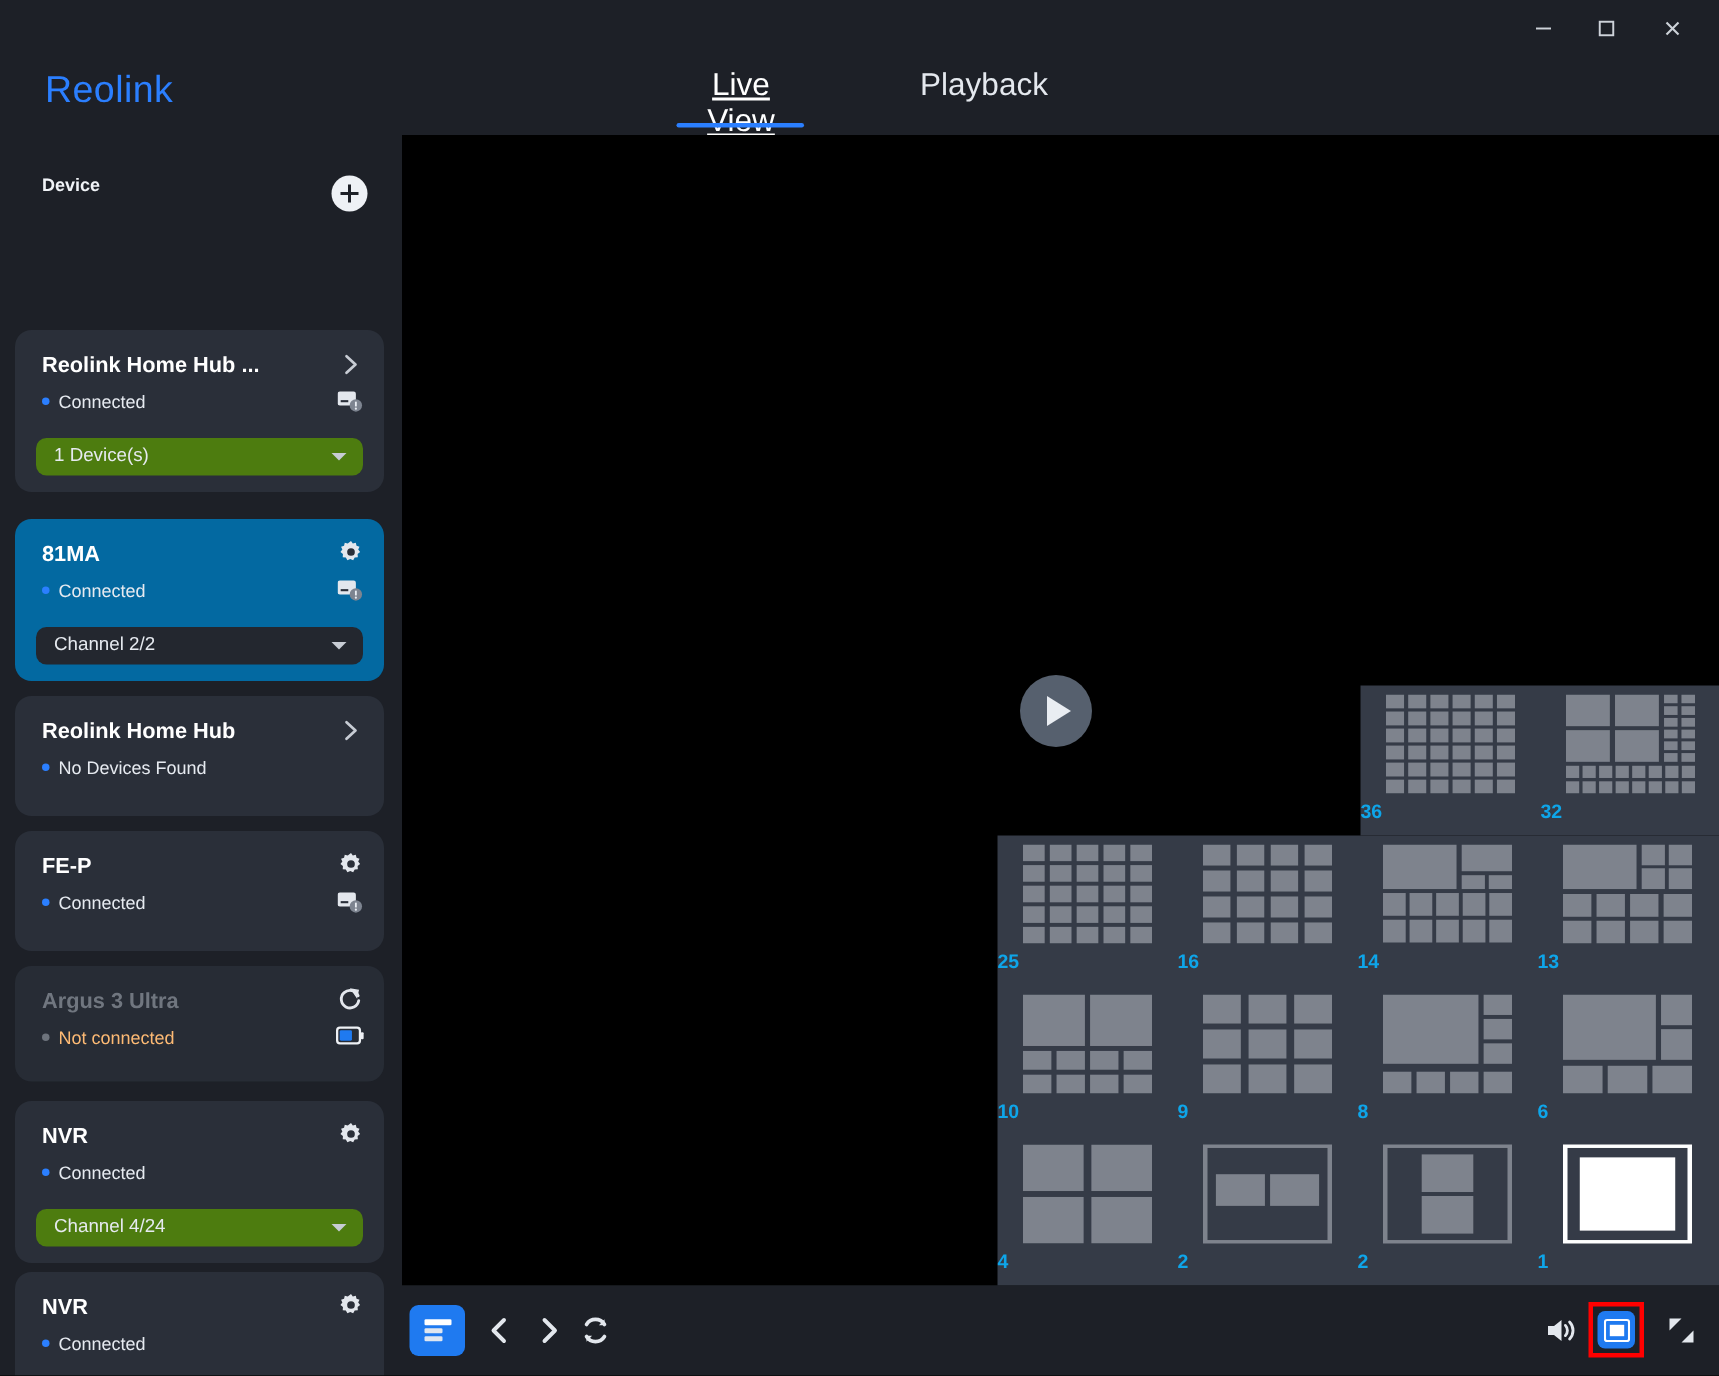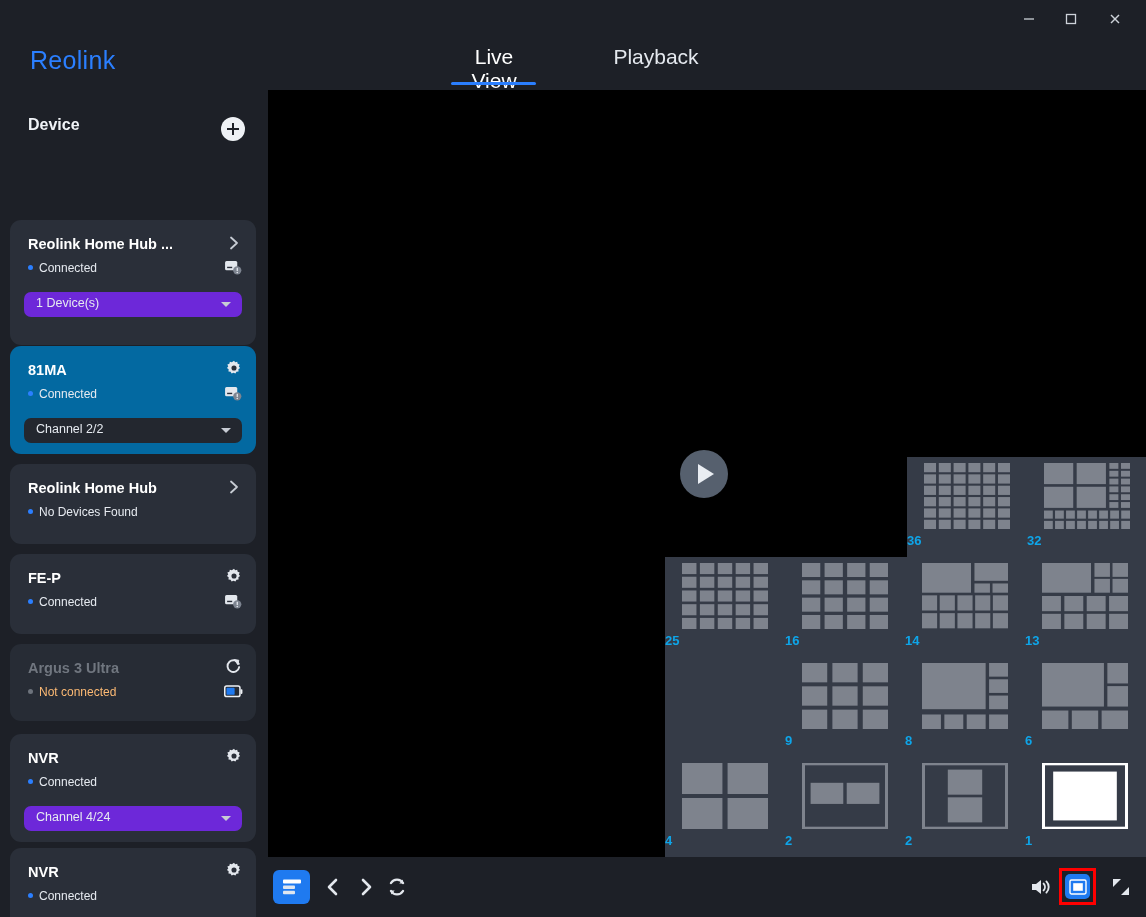--- a/index.html
+++ b/index.html
@@ -40,21 +40,21 @@
     position: absolute; left: 30px; top: 8px;
     font-size: 25px; font-weight: normal; color: #2b7fff;
     letter-spacing: 0.3px;
   }
   .navtab {
     position: absolute; top: 7px;
     font-size: 21px; color: #e4e8ee;
     padding-bottom: 9px;
     text-align: center;
   }
-  #tab-live { left: 450px; width: 88px; color: #ffffff; }
+  #tab-live { left: 450px; width: 88px; color: #ffffff; text-decoration: underline; }
   #tab-play { left: 612px; width: 88px; }
   #tab-underline {
     position: absolute; left: 451px; top: 44px; width: 85px; height: 3px;
     background: #2b7fff; border-radius: 2px;
   }
   .headericon {
     position: absolute; top: 57px;
     width: 22px; height: 22px;
     display: flex; align-items: center; justify-content: center;
   }
@@ -65,21 +65,21 @@
   .headericon svg { display:block; fill: #d9dee5; }
 
   
   #sidebar {
     position: absolute; left: 0; top: 90px; width: 268px; height: 827px;
     background: #1d2027;
     overflow: hidden;
   }
   #device-title {
     position: absolute; left: 28px; top: 26px;
-    font-size: 16px; font-weight: bold; color: #f0f3f7;
+    font-size: 12px; font-weight: bold; color: #f0f3f7;
   }
   #add-device {
     position: absolute; left: 221px; top: 27px;
     width: 24px; height: 24px; border-radius: 50%;
     background: #eef1f5;
     display: flex; align-items: center; justify-content: center;
   }
   #add-device::before, #add-device::after {
     content: ""; position: absolute; background: #1d2027;
   }
@@ -138,21 +138,21 @@
     width: 19px; height: 13px;
   }
   .refresh-ico {
     position: absolute; right: 14px; top: 14px;
     width: 17px; height: 17px;
   }
   .refresh-ico svg { display:block; stroke:#e3e7ed; }
 
   .chan-sel {
     position: absolute; left: 14px; width: 218px; height: 25px;
-    background: #6d28d9; border-radius: 7px;
+    background: #4d7c0f; border-radius: 7px;
   }
   .dev-card.selected .chan-sel { background: #23272f; }
   .chan-label {
     position: absolute; left: 12px; top: 4px;
     font-size: 12.5px; color: #e6eaf0;
   }
   .chan-caret {
     position: absolute; right: 11px; top: 10px;
     width: 0; height: 0;
     border-left: 5px solid transparent;
@@ -303,21 +303,21 @@
         <path d="M10 0.8 l1.5 2.1 2.5-0.7 0.6 2.6 2.5 0.8 -1.1 2.4 1.6 2.1 -2.1 1.6 0.2 2.6 -2.6 0.3 -1.3 2.3 -2.4-1.1 -2.4 1.1 -1.3-2.3 -2.6-0.3 0.2-2.6 -2.1-1.6 1.6-2.1 -1.1-2.4 2.5-0.8 0.6-2.6 2.5 0.7z" fill="#d9dee5"></path>
         <circle cx="10" cy="10" r="3.2" fill="#1d2027"></circle>
       </svg>
     </div>
   </div>
 
   <div id="sidebar">
     <div id="device-title">Device</div>
     <div id="add-device"></div>
     <div id="dev-list">
-        <div class="dev-card" style="top: 68px; height: 125px;">
+        <div class="dev-card" style="top: 68px; height: 108px;">
           <div class="dev-name">Reolink Home Hub ...</div>
           <div class="dev-status"><span class="dot"></span><span>Connected</span></div>
           <div class="chev">
             <svg viewBox="0 0 12 14" width="12" height="14">
               <path d="M3 1.5 L9 7 L3 12.5" fill="none" stroke="#c7ccd4" stroke-width="1.8" stroke-linecap="round" stroke-linejoin="round"></path>
             </svg>
           </div>
           <div class="badge-ico"><svg viewBox="0 0 18 16" width="17" height="15">
               <rect x="0" y="1" width="13" height="10" rx="1.6" fill="#e3e7ed"></rect>
               <rect x="2.2" y="7.2" width="5.4" height="1.5" fill="#2a2f39"></rect>
@@ -602,20 +602,37 @@
             <rect x="52" y="50" width="22" height="23" fill="#7e838d"></rect>
             <rect x="78" y="50" width="22" height="23" fill="#7e838d"></rect>
             <rect x="0" y="77" width="22" height="23" fill="#7e838d"></rect>
             <rect x="26" y="77" width="22" height="23" fill="#7e838d"></rect>
             <rect x="52" y="77" width="22" height="23" fill="#7e838d"></rect>
             <rect x="78" y="77" width="22" height="23" fill="#7e838d"></rect>
           </svg>
         </div>
         <div class="lay-num">13</div>
       </div>
+      <div class="lay-item" style="left: 0px; top: 100px;">
+        <div class="lay-ico">
+          <svg viewBox="0 0 100 100" preserveAspectRatio="none" width="86" height="66">
+            <rect x="0" y="0" width="48" height="52" fill="#7e838d"></rect>
+            <rect x="52" y="0" width="48" height="52" fill="#7e838d"></rect>
+            <rect x="0" y="57" width="22" height="19" fill="#7e838d"></rect>
+            <rect x="26" y="57" width="22" height="19" fill="#7e838d"></rect>
+            <rect x="52" y="57" width="22" height="19" fill="#7e838d"></rect>
+            <rect x="78" y="57" width="22" height="19" fill="#7e838d"></rect>
+            <rect x="0" y="81" width="22" height="19" fill="#7e838d"></rect>
+            <rect x="26" y="81" width="22" height="19" fill="#7e838d"></rect>
+            <rect x="52" y="81" width="22" height="19" fill="#7e838d"></rect>
+            <rect x="78" y="81" width="22" height="19" fill="#7e838d"></rect>
+          </svg>
+        </div>
+        <div class="lay-num">10</div>
+      </div>
       <div class="lay-item" style="left: 120px; top: 100px;">
         <div class="lay-ico">
           <svg viewBox="0 0 100 100" preserveAspectRatio="none" width="86" height="66">
             <rect x="0" y="0" width="29.333333333333332" height="29.333333333333332" fill="#7e838d"></rect>
             <rect x="35.33333333333333" y="0" width="29.333333333333332" height="29.333333333333332" fill="#7e838d"></rect>
             <rect x="70.66666666666666" y="0" width="29.333333333333332" height="29.333333333333332" fill="#7e838d"></rect>
             <rect x="0" y="35.33333333333333" width="29.333333333333332" height="29.333333333333332" fill="#7e838d"></rect>
             <rect x="35.33333333333333" y="35.33333333333333" width="29.333333333333332" height="29.333333333333332" fill="#7e838d"></rect>
             <rect x="70.66666666666666" y="35.33333333333333" width="29.333333333333332" height="29.333333333333332" fill="#7e838d"></rect>
             <rect x="0" y="70.66666666666666" width="29.333333333333332" height="29.333333333333332" fill="#7e838d"></rect>

